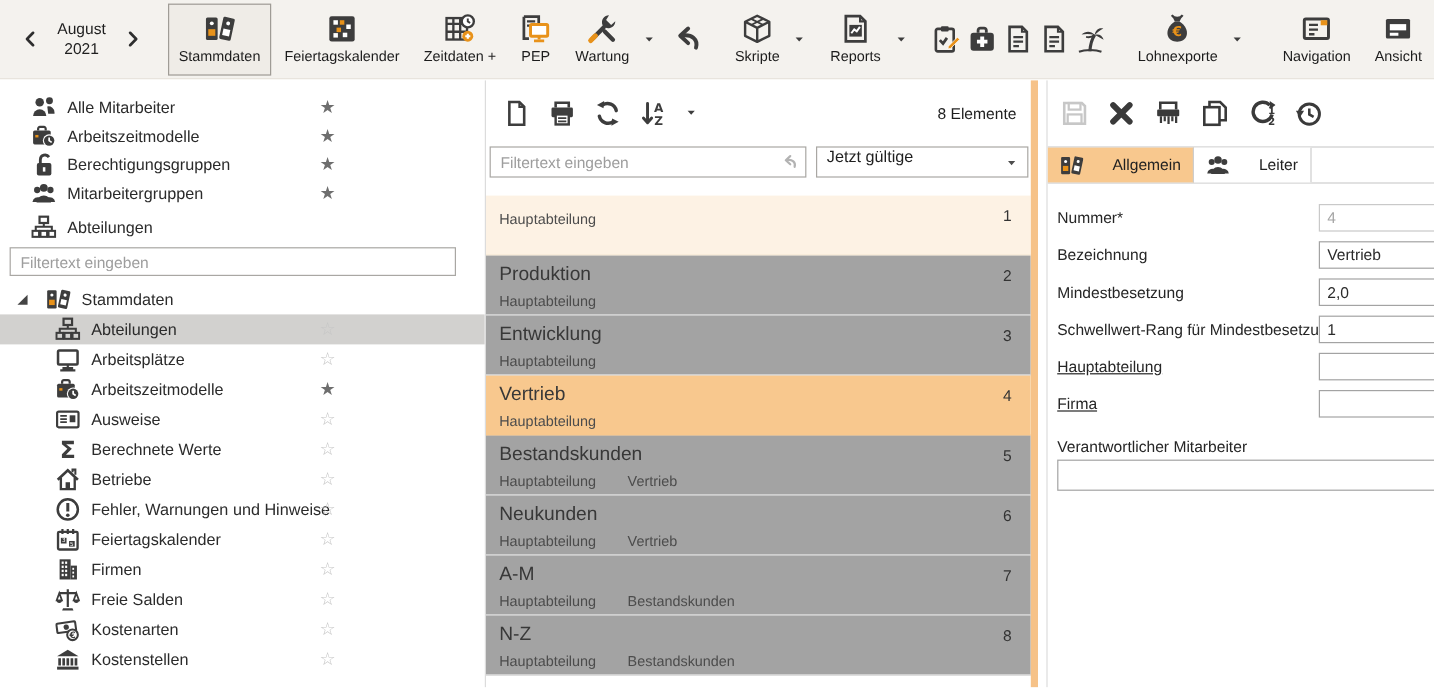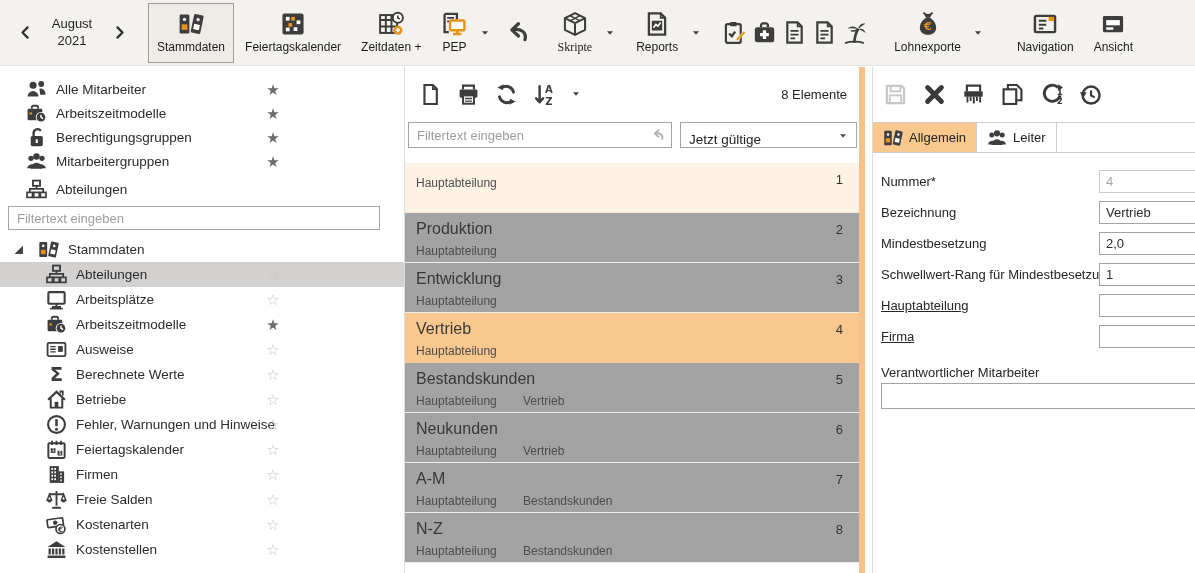--- a/index.html
+++ b/index.html
@@ -49,21 +49,21 @@
   .lp-tool{width:23px;height:23px;color:#3d3d3d;cursor:pointer}
   .lp-tool .icon{width:23px;height:23px}
   .lp-tool.small{width:10px}
   .lp-tool.small .icon{width:10px;height:10px;margin-top:6px}
   .lp-count{margin-left:auto;font-size:13px;color:#1f1f1f}
   .lp-filterrow{margin:9px 2px 0 3px;display:flex;gap:8px}
   .lp-input-wrap{position:relative;flex:1}
   .lp-input-wrap input{width:100%;height:26px;border:1px solid #a9a7a3;padding:0 28px 0 8px;font-size:13px;outline:none}
   .lp-input-wrap input::placeholder{color:#9d9d9d}
   .lp-input-undo{position:absolute;right:7px;top:6px;width:14px;height:14px;color:#b3b3b3;cursor:pointer}
-  .lp-dropdown{width:177px;height:26px;border:1px solid #a9a7a3;display:flex;align-items:flex-end;
+  .lp-dropdown{width:177px;height:26px;border:1px solid #a9a7a3;display:flex;align-items:flex-start;
     padding:0 24px 0 8px;font-size:13.5px;cursor:pointer;position:relative;color:#1f1f1f}
   .lp-dropdown .caret{position:absolute;right:8px;top:8px;width:10px;height:10px;color:#4d4d4d}
   .lp-list{margin-top:15px}
   .dept-row{height:50px;position:relative;padding:7px 12px 0 11px;border-bottom:1px solid #ededed;cursor:pointer;background:#a3a3a3}
   .dept-row.hover{background:#fdf2e4;border-color:#f6e8d5}
   .dept-row.selected{background:#f8c88e;border-color:#f8c88e}
   .dept-title{font-size:16px;color:#383838}
   .dept-sub{margin-top:6px;font-size:12px;color:#4c4c4c;display:flex}
   .dept-sub .sub-label{width:107px}
   .dept-num{position:absolute;right:16px;top:9px;font-size:13px;color:#333}
@@ -72,21 +72,21 @@
   #splitter{position:absolute;left:859px;top:67px;width:6px;height:506px;background:#f6c288;cursor:col-resize}
 
   
   #detail{position:absolute;left:872px;top:67px;width:323px;height:506px;background:#fff;
     border-left:1px solid #dcdcdc;overflow:hidden}
   .dt-toolbar{margin-top:8px;height:38px;display:flex;align-items:center;padding-left:11px;gap:16px}
   .dt-tool{width:23px;height:23px;color:#3a3a3a;cursor:pointer}
   .dt-tool .icon{width:23px;height:23px}
   .dt-tool.disabled{color:#c7c7c7;cursor:default}
   .dt-tabs{margin-top:9px;display:flex;height:31px;border-top:1px solid #cdcdcd;border-bottom:1px solid #cdcdcd}
-  .dt-tab{display:flex;align-items:center;gap:6px;padding:0 10px;font-size:13px;color:#222;
+  .dt-tab{display:flex;align-items:center;gap:24px;padding:0 10px;font-size:13px;color:#222;
     border-right:1px solid #cdcdcd;cursor:pointer;background:#fff}
   .dt-tab .icon{width:20px;height:20px;color:#3d3d3d}
   .dt-tab.active{background:#f8c88e}
   .dt-form{padding:13px 0 0 8px}
   .form-row{position:relative;height:31px;display:flex;align-items:center}
   .form-label{font-size:13px;color:#262626;white-space:nowrap}
   .form-label.link{text-decoration:underline;cursor:pointer}
   .form-input{position:absolute;left:218px;top:4px;width:150px;height:23px;border:1px solid #a3a3a3;
     font-size:13px;padding:0 6px;outline:none;background:#fff;color:#2b2b2b}
   .form-input:disabled{color:#a6a6a6;border-color:#c9c9c9}
@@ -164,36 +164,47 @@
         <span class="icon tb-btn-icon">
           <svg viewBox="0 0 16 16" xmlns="http://www.w3.org/2000/svg">
             <path d="M2.2 1.8 H9.8 V5.2 M2.2 1.8 V13 H4.8" fill="none" stroke="currentColor" stroke-width="1.4"></path>
             <path d="M3.8 4.2 H8 M3.8 6.4 H6.2" stroke="currentColor" stroke-width="1.1"></path>
             <rect x="5.6" y="5.8" width="8.8" height="6" rx="0.6" fill="#fff" stroke="#e8921a" stroke-width="1.5"></rect>
             <path d="M10 11.8 V13.4 M7.4 14.2 H12.6" stroke="#e8921a" stroke-width="1.5"></path>
           </svg>
         </span>
         <span class="tb-btn-label">PEP</span>
       </div>
+      <div class="tb-btn">
+        <span class="icon tb-btn-icon">
+          <svg viewBox="0 0 16 16" xmlns="http://www.w3.org/2000/svg">
+            <path d="M2.8 13.2 L8.6 7.4" stroke="currentColor" stroke-width="2.2" stroke-linecap="round"></path>
+            <path d="M14.6 4.1 a3.6 3.6 0 0 1 -4.9 3.4 L8.6 7.4 8 5.9 a3.6 3.6 0 0 1 3.4 -4.9 L9.9 3.5 12.5 6.1 Z" fill="currentColor"></path>
+            <path d="M13.4 13.6 L9.2 9.4" stroke="currentColor" stroke-width="2.2" stroke-linecap="round"></path>
+            <path d="M2 14 L4.4 11.6" stroke="#e8921a" stroke-width="2.6" stroke-linecap="round"></path>
+          </svg>
+        </span>
+        <span class="tb-btn-label">Wartung</span>
+      </div>
       <div class="tb-caret">
         <span class="icon">
           <svg viewBox="0 0 16 16" xmlns="http://www.w3.org/2000/svg">
             <path d="M3.2 5.2 L8 10.6 L12.8 5.2 Z" fill="currentColor"></path>
           </svg>
         </span>
       </div>
       <div class="tb-icon-btn big" style="margin-left: 10px;">
         <span class="icon">
           <svg viewBox="0 0 16 16" xmlns="http://www.w3.org/2000/svg">
             <path d="M12.8 12.6 C14 8 10.5 5.6 6 6.1" fill="none" stroke="currentColor" stroke-width="2.1" stroke-linecap="round"></path>
             <path d="M8.6 2.4 L4.4 6.3 L8.6 10.2" fill="none" stroke="currentColor" stroke-width="2.1" stroke-linecap="round" stroke-linejoin="round"></path>
           </svg>
         </span>
       </div>
-      <div class="tb-btn" style="margin-left: 16px; font-family: Liberation Serif, serif;">
+      <div class="tb-btn" style="margin-left: 16px;">
         <span class="icon tb-btn-icon">
           <svg viewBox="0 0 16 16" xmlns="http://www.w3.org/2000/svg">
             <path d="M8 1.3 L14.2 4.4 V11.6 L8 14.7 L1.8 11.6 V4.4 Z M1.8 4.4 L8 7.5 L14.2 4.4 M8 7.5 V14.7" fill="none" stroke="currentColor" stroke-width="1.25" stroke-linejoin="round"></path>
             <path d="M4.9 2.9 L11.1 6.1 M11.1 2.9 L4.9 6.1" fill="none" stroke="currentColor" stroke-width="0.9"></path>
           </svg>
         </span>
         <span class="tb-btn-label">Skripte</span>
       </div>
       <div class="tb-caret">
         <span class="icon">

